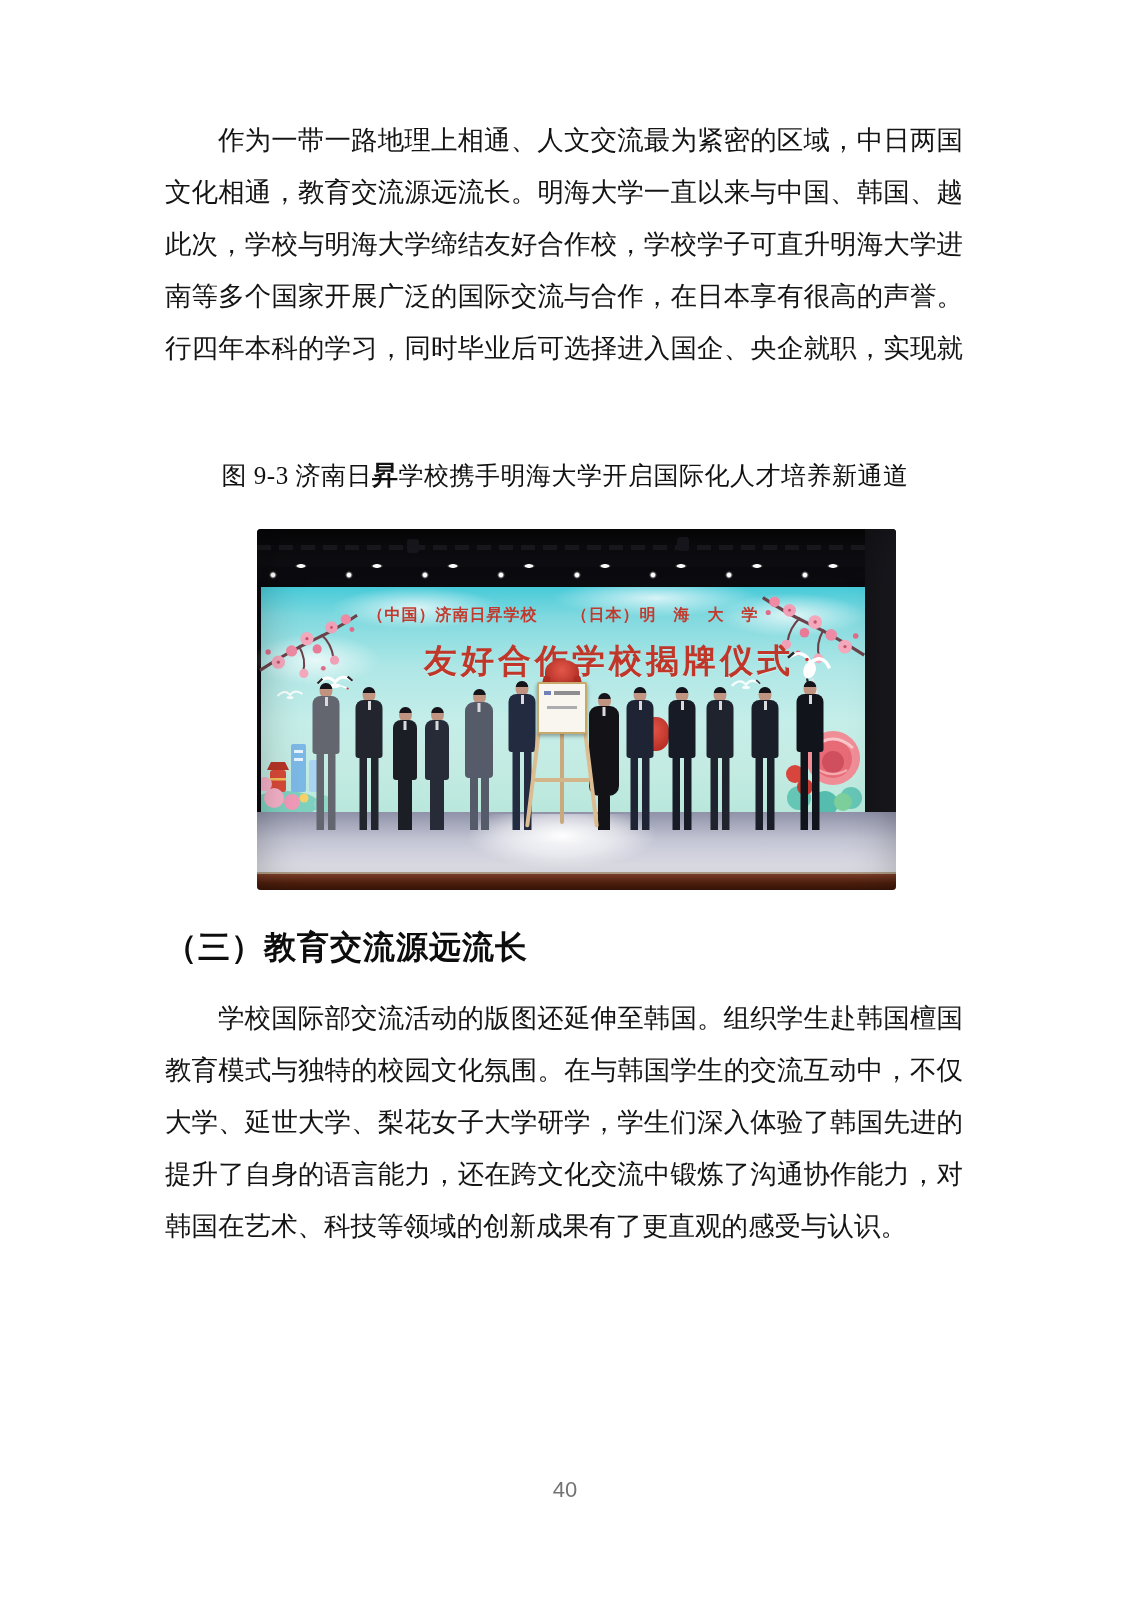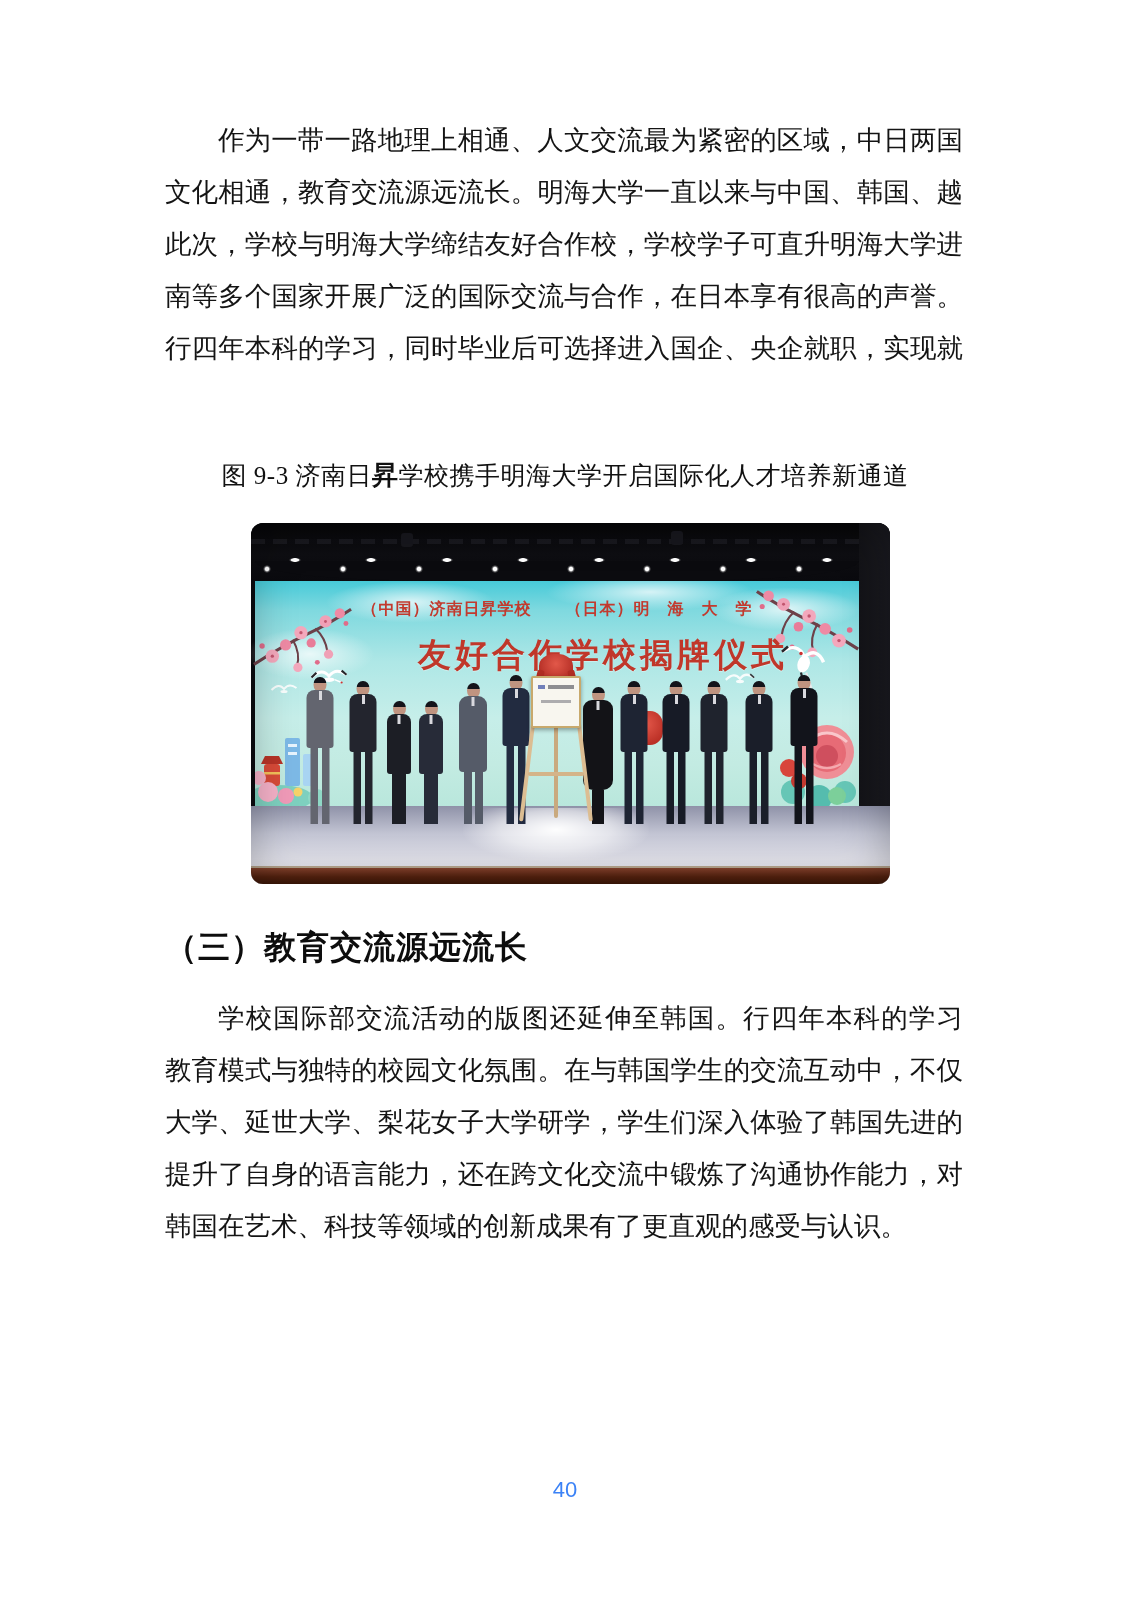--- a/index.html
+++ b/index.html
@@ -18,26 +18,26 @@
   .caption{
     position:absolute;left:0;top:458px;width:1130px;text-align:center;
     font-size:25px;color:#111;letter-spacing:.5px;
   }
   .caption .cap-bold{font-weight:700;font-family:"Liberation Sans","DejaVu Sans",sans-serif;font-size:26px;}
   .sec-heading{
     position:absolute;left:165px;top:926px;margin:0;font-size:32px;font-weight:700;
     color:#0d0d0d;letter-spacing:1px;
   }
   .pagenum{position:absolute;left:0;top:1477px;width:1130px;text-align:center;
-    font-size:22px;color:#3b82f6;font-family:"Liberation Sans","DejaVu Sans",sans-serif;}
+    font-size:22px;color:#737373;font-family:"Liberation Sans","DejaVu Sans",sans-serif;}
 
   
   .photo{
-    position:absolute;left:245px;top:517px;width:639px;height:361px;margin:6px;
-    background:#0b0b0f;overflow:hidden;border-radius:12px;
+    position:absolute;left:245px;top:517px;width:639px;height:361px;margin:12px;
+    background:#0b0b0f;overflow:hidden;border-radius:4px;
   }
   .ceiling{position:absolute;left:0;top:0;width:639px;height:58px;z-index:2;
     background:linear-gradient(180deg,#060608 0%,#0e0e12 55%,#0a0a0e 100%);}
   .truss{position:absolute;left:0;top:16px;width:100%;height:5px;
     background:repeating-linear-gradient(90deg,#1c1c22 0 14px,#0c0c10 14px 22px);opacity:.8;}
   .lights-dash{position:absolute;left:6px;top:32px;width:600px;height:10px;z-index:3;
     background-image:radial-gradient(ellipse 6px 2.5px at 38px 5px,#ffffff 60%,rgba(255,255,255,.25) 80%,transparent 100%);
     background-size:76px 10px;background-repeat:repeat-x;}
   .lights-dot{position:absolute;left:6px;top:40px;width:600px;height:12px;z-index:3;
     background-image:radial-gradient(circle 4px at 10px 6px,#ffffff 45%,rgba(255,255,255,.35) 70%,transparent 100%);
@@ -355,20 +355,20 @@
       <i class="plq-row2"></i>
     </div>
   </div>
 
   <div class="vignette"></div>
 </figure>
 
 <h3 class="sec-heading">（三）教育交流源远流长</h3>
 
 <div class="para para2">
-  <div class="line ind">学校国际部交流活动的版图还延伸至韩国。行四年本科的学习</div>
+  <div class="line ind">学校国际部交流活动的版图还延伸至韩国。组织学生赴韩国檀国</div>
   <div class="line">教育模式与独特的校园文化氛围。在与韩国学生的交流互动中，不仅</div>
   <div class="line">大学、延世大学、梨花女子大学研学，学生们深入体验了韩国先进的</div>
   <div class="line">提升了自身的语言能力，还在跨文化交流中锻炼了沟通协作能力，对</div>
   <div class="line endline">韩国在艺术、科技等领域的创新成果有了更直观的感受与认识。</div>
 </div>
 
 <div class="pagenum">40</div>
 
 </body></html>

